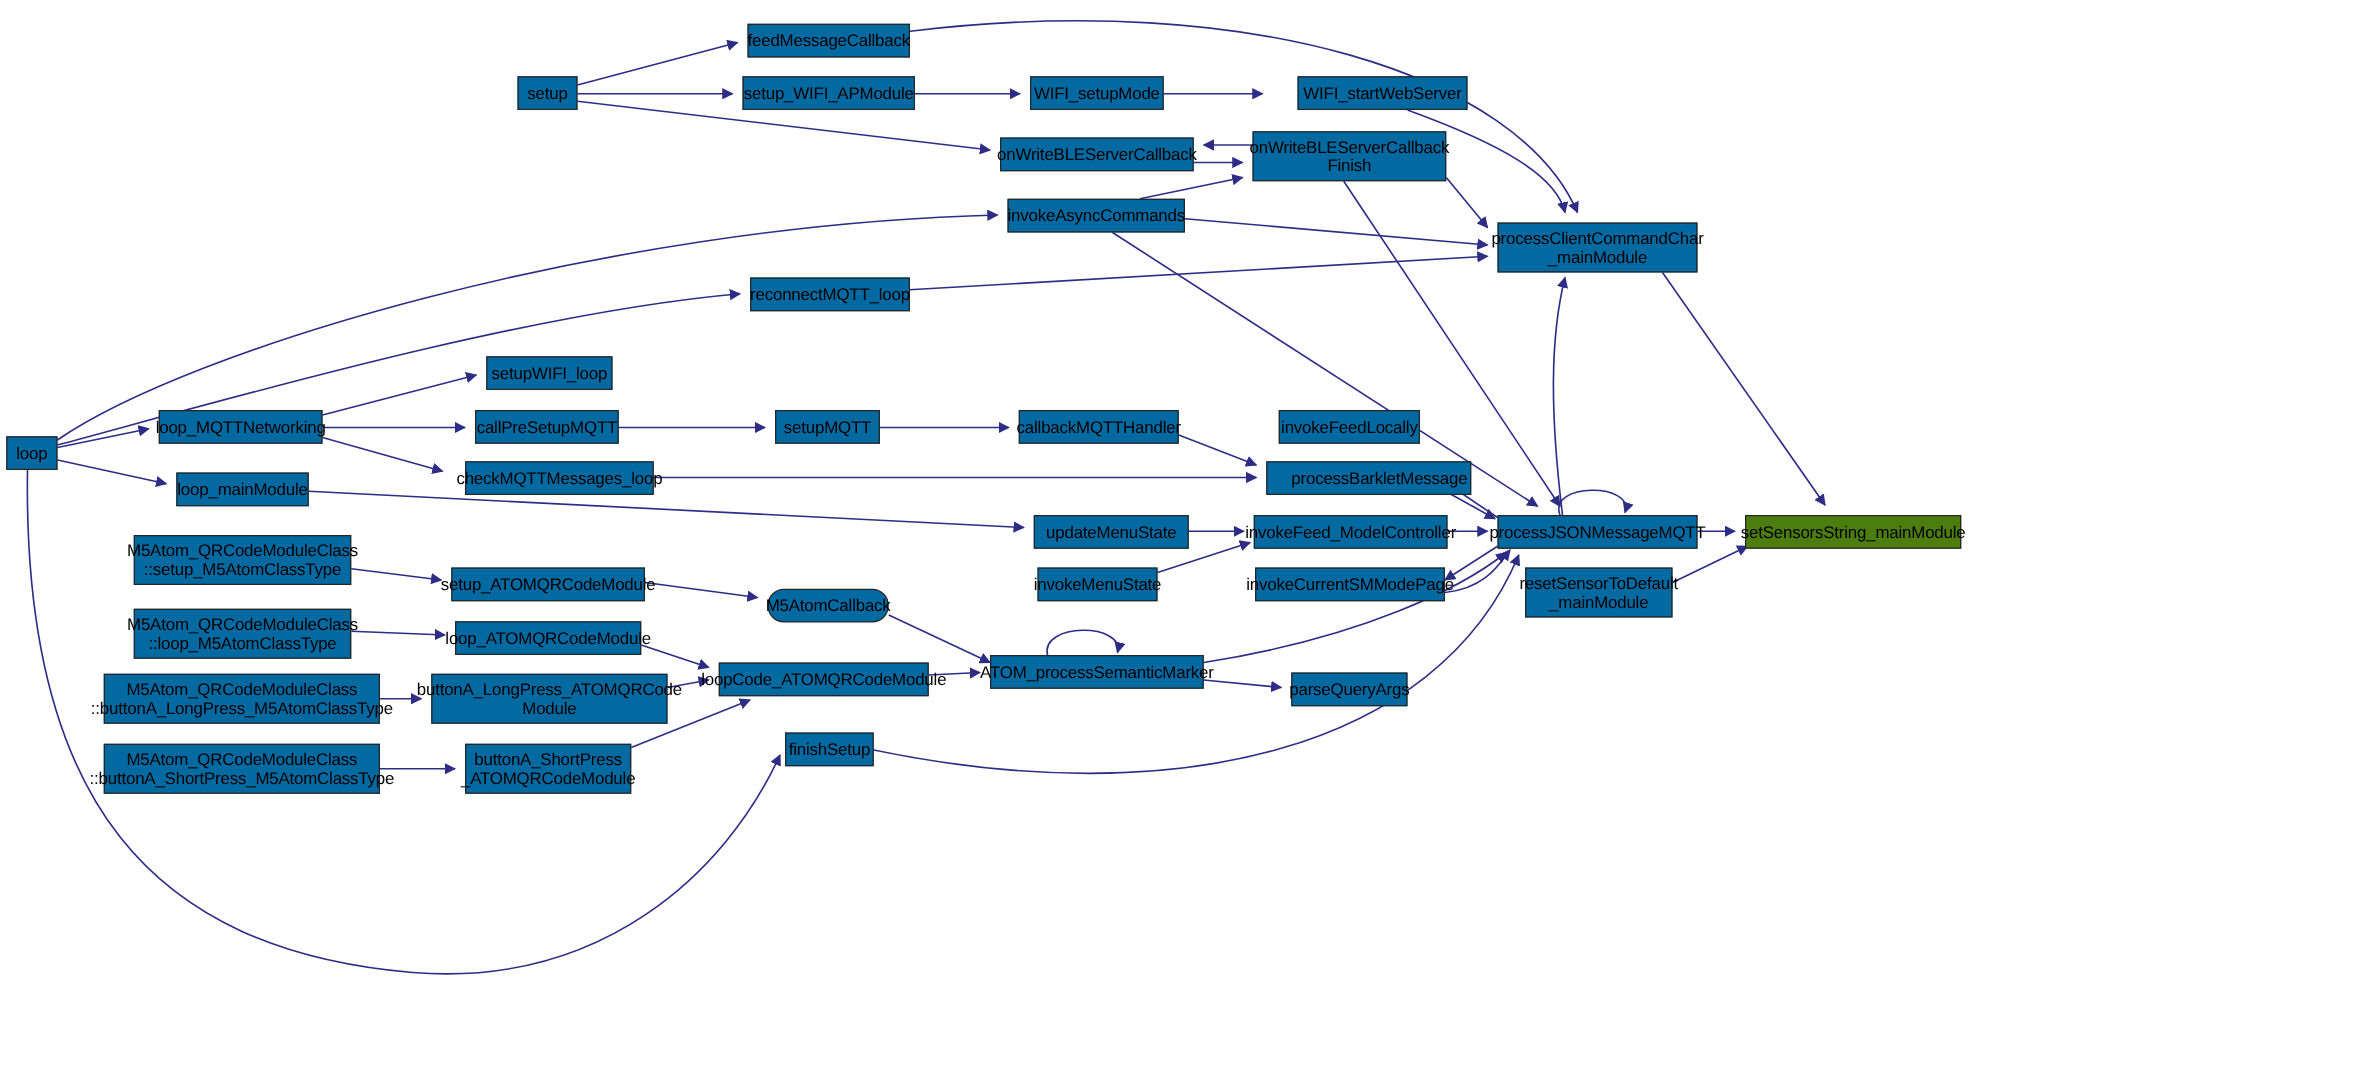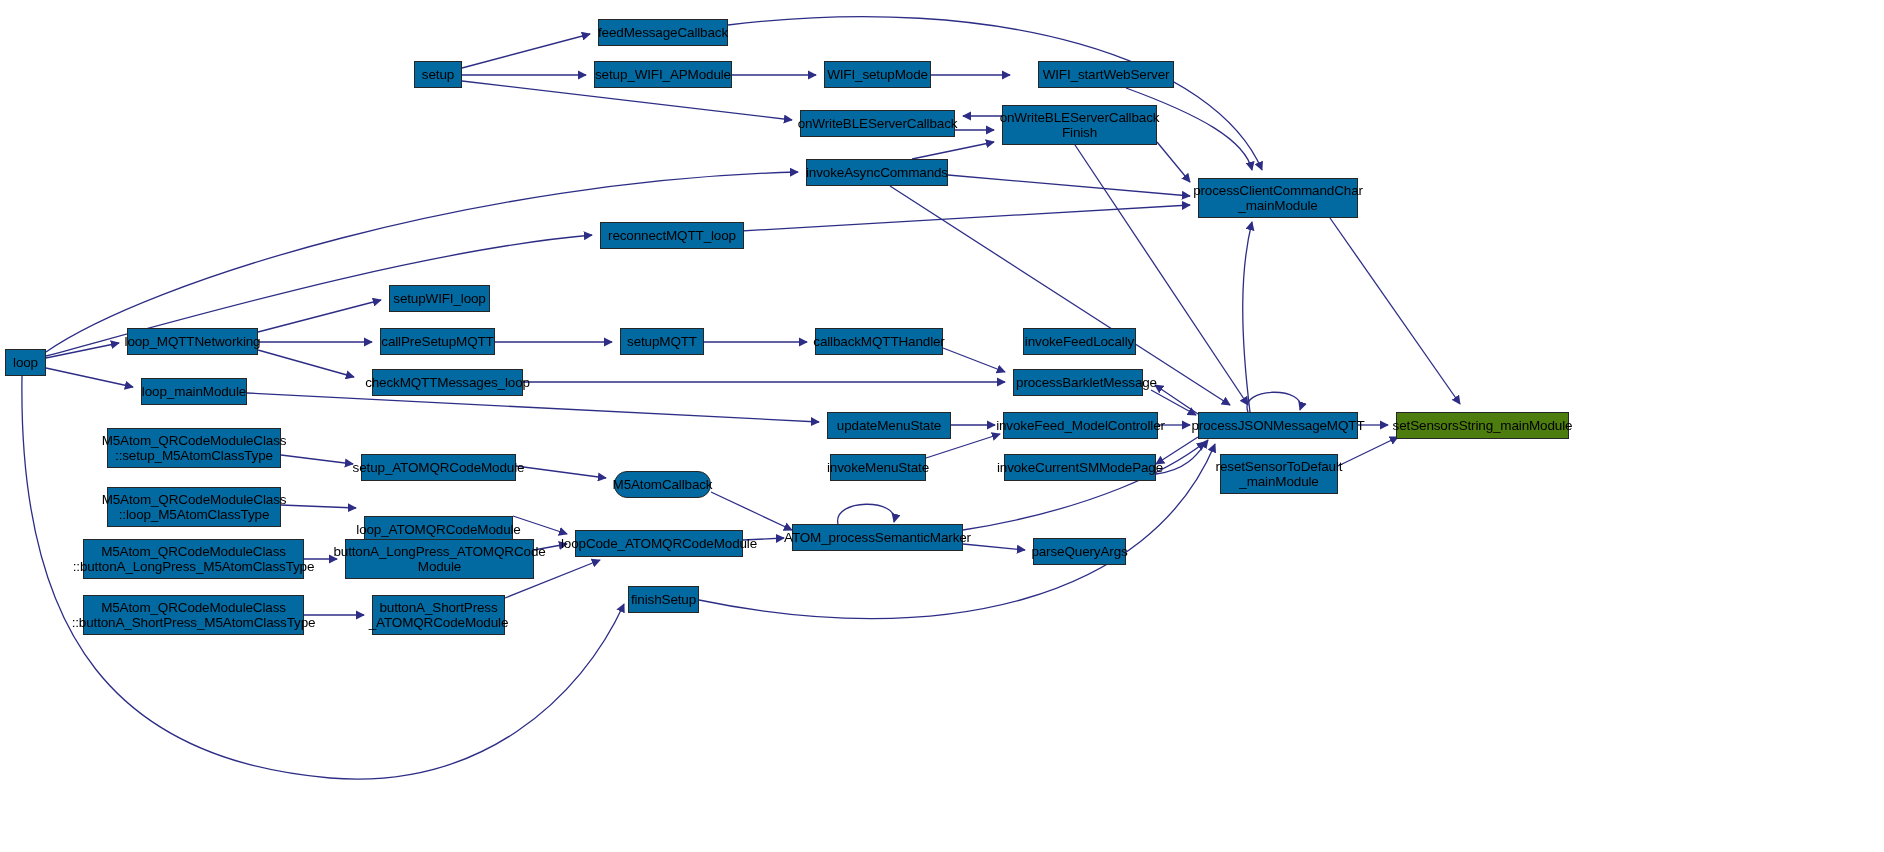--- a/index.html
+++ b/index.html
@@ -170,46 +170,46 @@
       <div class="node" style="left: 598px; top: 19px; width: 130px; height: 27px;">feedMessageCallback</div>
       <div class="node" style="left: 594px; top: 61px; width: 138px; height: 27px;">setup_WIFI_APModule</div>
       <div class="node" style="left: 824px; top: 61px; width: 107px; height: 27px;">WIFI_setupMode</div>
       <div class="node" style="left: 1018px; top: 61px; width: 136px; height: 27px; margin-left: 20px;">WIFI_startWebServer</div>
       <div class="node" style="left: 800px; top: 110px; width: 155px; height: 27px;">onWriteBLEServerCallback</div>
       <div class="node" style="left: 1002px; top: 105px; width: 155px; height: 40px;">onWriteBLEServerCallback
 Finish</div>
       <div class="node" style="left: 806px; top: 159px; width: 142px; height: 27px;">invokeAsyncCommands</div>
       <div class="node" style="left: 1198px; top: 178px; width: 160px; height: 40px;">processClientCommandChar
 _mainModule</div>
-      <div class="node" style="left: 600px; top: 222px; width: 144px; height: 27px; text-align: center;">reconnectMQTT_loop</div>
+      <div class="node" style="left: 600px; top: 222px; width: 128px; height: 27px; text-align: center;">reconnectMQTT_loop</div>
       <div class="node" style="left: 389px; top: 285px; width: 101px; height: 27px;">setupWIFI_loop</div>
       <div class="node" style="left: 5px; top: 349px; width: 41px; height: 27px;">loop</div>
       <div class="node" style="left: 127px; top: 328px; width: 131px; height: 27px;">loop_MQTTNetworking</div>
       <div class="node" style="left: 380px; top: 328px; width: 115px; height: 27px;">callPreSetupMQTT</div>
       <div class="node" style="left: 620px; top: 328px; width: 84px; height: 27px;">setupMQTT</div>
       <div class="node" style="left: 815px; top: 328px; width: 128px; height: 27px;">callbackMQTTHandler</div>
       <div class="node" style="left: 1023px; top: 328px; width: 113px; height: 27px;">invokeFeedLocally</div>
       <div class="node" style="left: 141px; top: 378px; width: 106px; height: 27px;">loop_mainModule</div>
       <div class="node" style="left: 372px; top: 369px; width: 151px; height: 27px;">checkMQTTMessages_loop</div>
-      <div class="node" style="left: 1013px; top: 369px; width: 130px; height: 27px; padding-left: 21px;">processBarkletMessage</div>
+      <div class="node" style="left: 1013px; top: 369px; width: 164px; height: 27px; padding-left: 21px;">processBarkletMessage</div>
       <div class="node" style="left: 827px; top: 412px; width: 124px; height: 27px;">updateMenuState</div>
       <div class="node" style="left: 1003px; top: 412px; width: 155px; height: 27px;">invokeFeed_ModelController</div>
       <div class="node" style="left: 1198px; top: 412px; width: 160px; height: 27px;">processJSONMessageMQTT</div>
       <div class="node highlight" style="left: 1396px; top: 412px; width: 173px; height: 27px;">setSensorsString_mainModule</div>
       <div class="node" style="left: 107px; top: 428px; width: 174px; height: 40px;">M5Atom_QRCodeModuleClass
 ::setup_M5AtomClassType</div>
       <div class="node" style="left: 361px; top: 454px; width: 155px; height: 27px;">setup_ATOMQRCodeModule</div>
       <div class="node" style="left: 830px; top: 454px; width: 96px; height: 27px;">invokeMenuState</div>
       <div class="node" style="left: 1004px; top: 454px; width: 152px; height: 27px;">invokeCurrentSMModePage</div>
       <div class="node" style="left: 1220px; top: 454px; width: 118px; height: 40px;">resetSensorToDefault
 _mainModule</div>
       <div class="node" style="left: 107px; top: 487px; width: 174px; height: 40px;">M5Atom_QRCodeModuleClass
 ::loop_M5AtomClassType</div>
       <div class="node" style="left: 614px; top: 471px; width: 97px; height: 27px; border-radius: 13px;">M5AtomCallback</div>
-      <div class="node" style="left: 364px; top: 516px; width: 149px; height: 27px;">loop_ATOMQRCodeModule</div>
+      <div class="node" style="left: 364px; top: 497px; width: 149px; height: 27px;">loop_ATOMQRCodeModule</div>
       <div class="node" style="left: 792px; top: 524px; width: 171px; height: 27px;">ATOM_processSemanticMarker</div>
       <div class="node" style="left: 575px; top: 530px; width: 168px; height: 27px;">loopCode_ATOMQRCodeModule</div>
       <div class="node" style="left: 83px; top: 539px; width: 221px; height: 40px;">M5Atom_QRCodeModuleClass
 ::buttonA_LongPress_M5AtomClassType</div>
       <div class="node" style="left: 345px; top: 539px; width: 189px; height: 40px;">buttonA_LongPress_ATOMQRCode
 Module</div>
       <div class="node" style="left: 1033px; top: 538px; width: 93px; height: 27px;">parseQueryArgs</div>
       <div class="node" style="left: 628px; top: 586px; width: 71px; height: 27px;">finishSetup</div>
       <div class="node" style="left: 83px; top: 595px; width: 221px; height: 40px;">M5Atom_QRCodeModuleClass
 ::buttonA_ShortPress_M5AtomClassType</div>

